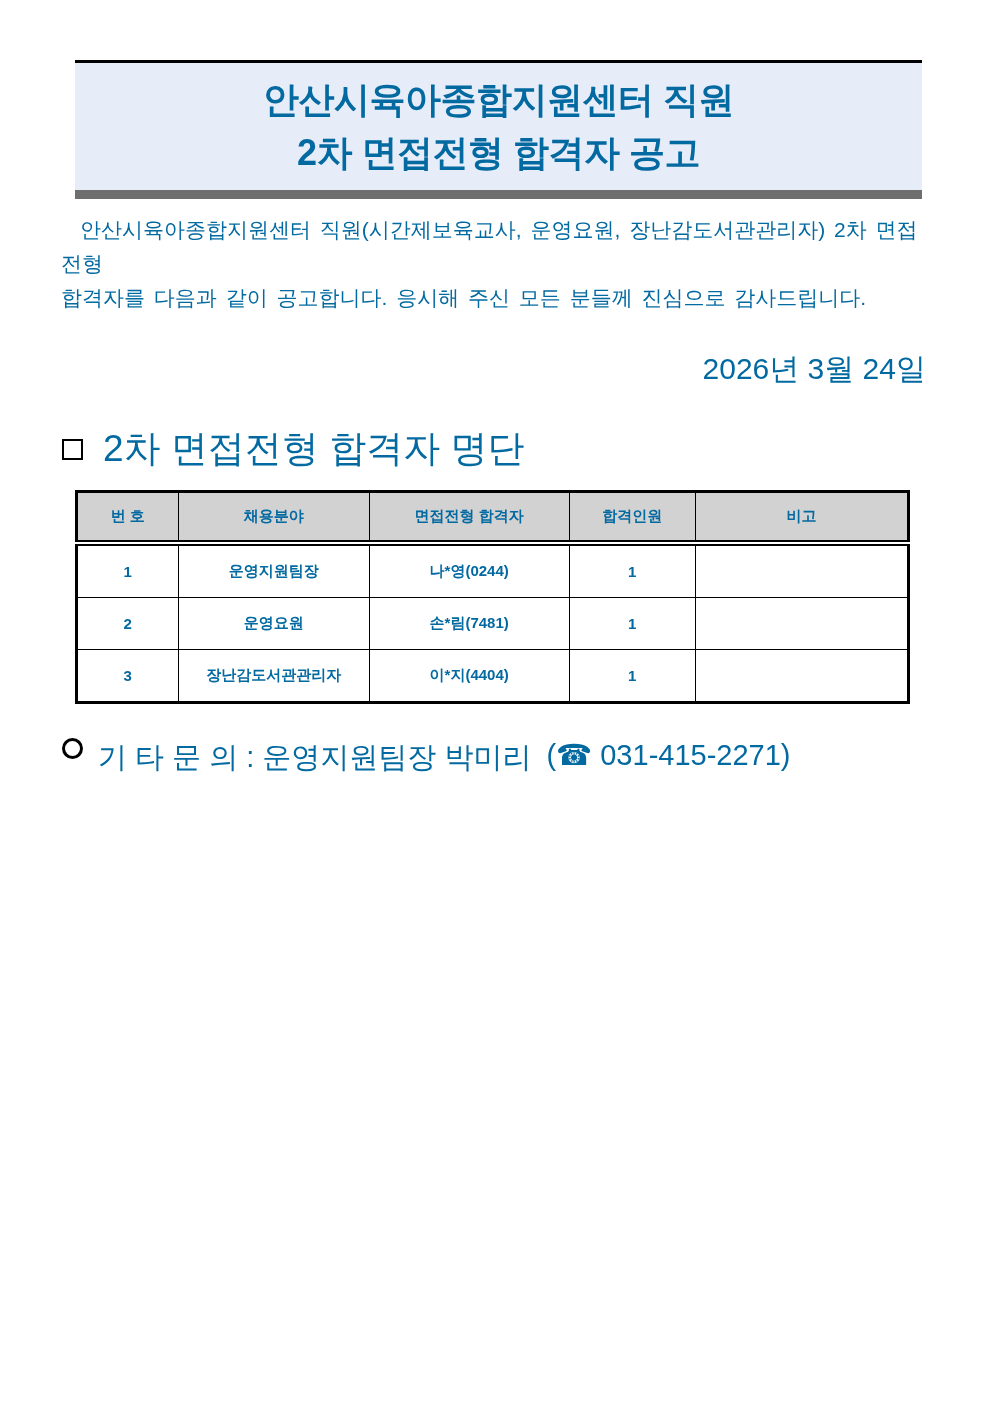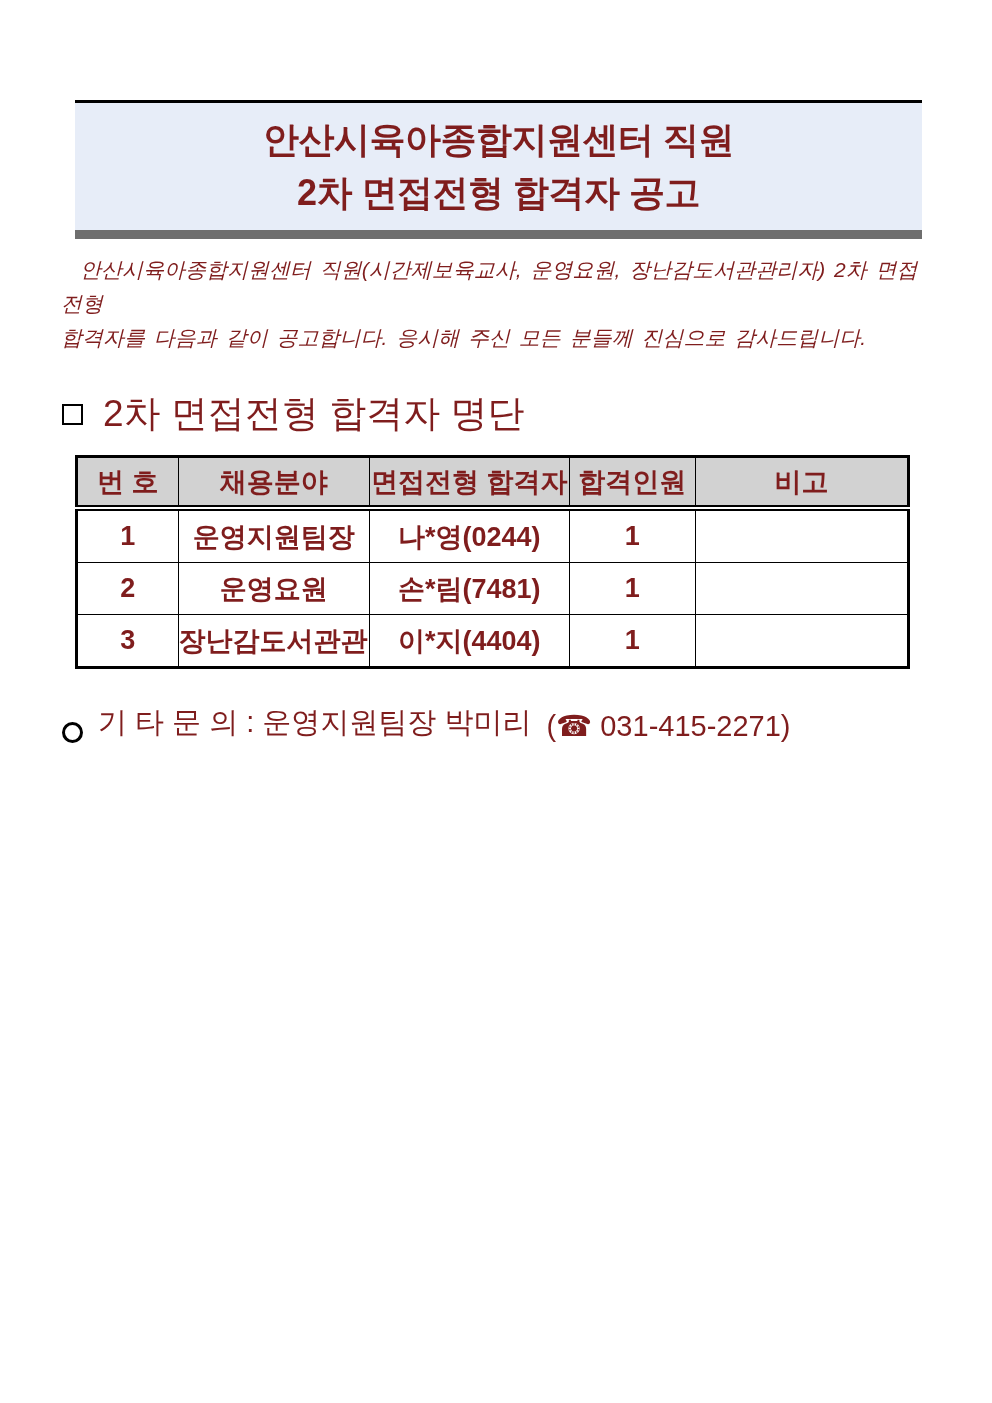--- a/index.html
+++ b/index.html
@@ -1,63 +1,63 @@
 <!DOCTYPE html>
 <html><head>
 <meta charset="utf-8">
 <style>
   html, body { margin: 0; padding: 0; background: #ffffff; }
   .page {
     width: 992px; height: 1403px; box-sizing: border-box;
-    padding-top: 100px; background: #ffffff;
+    padding-top: 60px; background: #ffffff;
     font-family: "Liberation Sans", "DejaVu Sans", sans-serif;
-    color: #7f1d1d;
+    color: #0369a1;
     overflow: hidden;
   }
   
   .header-wrap { margin-left: 75px; width: 847px; }
   .top-rule { height: 3px; background: #000; }
   .title-box {
     background: #e7edf8; height: 127px;
     display: flex; flex-direction: column; justify-content: center; align-items: center;
     row-gap: 17px;
   }
   .title-line {
     font-size: 36px; font-weight: 700; letter-spacing: -0.5px; line-height: 1;
     white-space: nowrap;
   }
   .bottom-bar { height: 9px; background: #6e6e6e; }
   
   .intro {
     margin: 14px 64px 0 61px;
-    font-size: 21px; line-height: 34px; word-spacing: 3px; font-style: italic;
+    font-size: 21px; line-height: 34px; word-spacing: 3px;
   }
   .intro-line1 { text-indent: 19px; }
   
   .date-line { margin: 34px 66px 0 0; text-align: right; font-size: 30px; white-space: nowrap; }
   .sig-line  { margin: 26px 66px 0 0; text-align: right; font-size: 30px; white-space: nowrap; }
   
   .section-head {
     margin: 34px 0 0 62px; font-size: 37px;
     display: flex; align-items: center; column-gap: 20px; white-space: nowrap;
   }
   .sq-bullet { width: 17px; height: 17px; border: 2px solid #000; display: inline-block; flex: 0 0 auto; }
   
   .tbl-wrap { margin: 16px 0 0 75px; width: 835px; }
   table { width: 100%; border-collapse: collapse; table-layout: fixed; border: 3px solid #000; }
   th, td {
     border: 1.5px solid #000; text-align: center; vertical-align: middle;
-    font-size: 27px; font-weight: 700; padding: 0; overflow: hidden; white-space: nowrap;
+    font-size: 15px; font-weight: 700; padding: 0; overflow: hidden; white-space: nowrap;
   }
   th { background: #d2d2d2; height: 47px; border-bottom: 6px double #000; }
   td { height: 51px; }
   
   .contact {
     margin: 34px 0 0 62px; font-size: 29px;
-    display: flex; align-items: flex-end; column-gap: 15px; white-space: nowrap;
+    display: flex; align-items: flex-start; column-gap: 15px; white-space: nowrap;
   }
   .circle-bullet {
     width: 21px; height: 21px; border: 3px solid #000; border-radius: 50%;
     box-sizing: border-box; display: inline-block; flex: 0 0 auto;
   }
 </style>
 </head>
 <body>
 
 <div class="page">
@@ -69,20 +69,21 @@
       <div class="title-line">2차 면접전형 합격자 공고</div>
     </div>
     <div class="bottom-bar"></div>
   </div>
 
   <div class="intro">
     <div class="intro-line1">안산시육아종합지원센터 직원(시간제보육교사, 운영요원, 장난감도서관관리자) 2차 면접전형</div>
     <div class="intro-line2">합격자를 다음과 같이 공고합니다. 응시해 주신 모든 분들께 진심으로 감사드립니다.</div>
   </div>
 
+  <div class="date-line">2026년 3월 24일</div>
 
 
   <div class="section-head">
     <span class="sq-bullet"></span>
     <span>2차 면접전형 합격자 명단</span>
   </div>
 
   <div class="tbl-wrap">
     <table>
       <colgroup>

